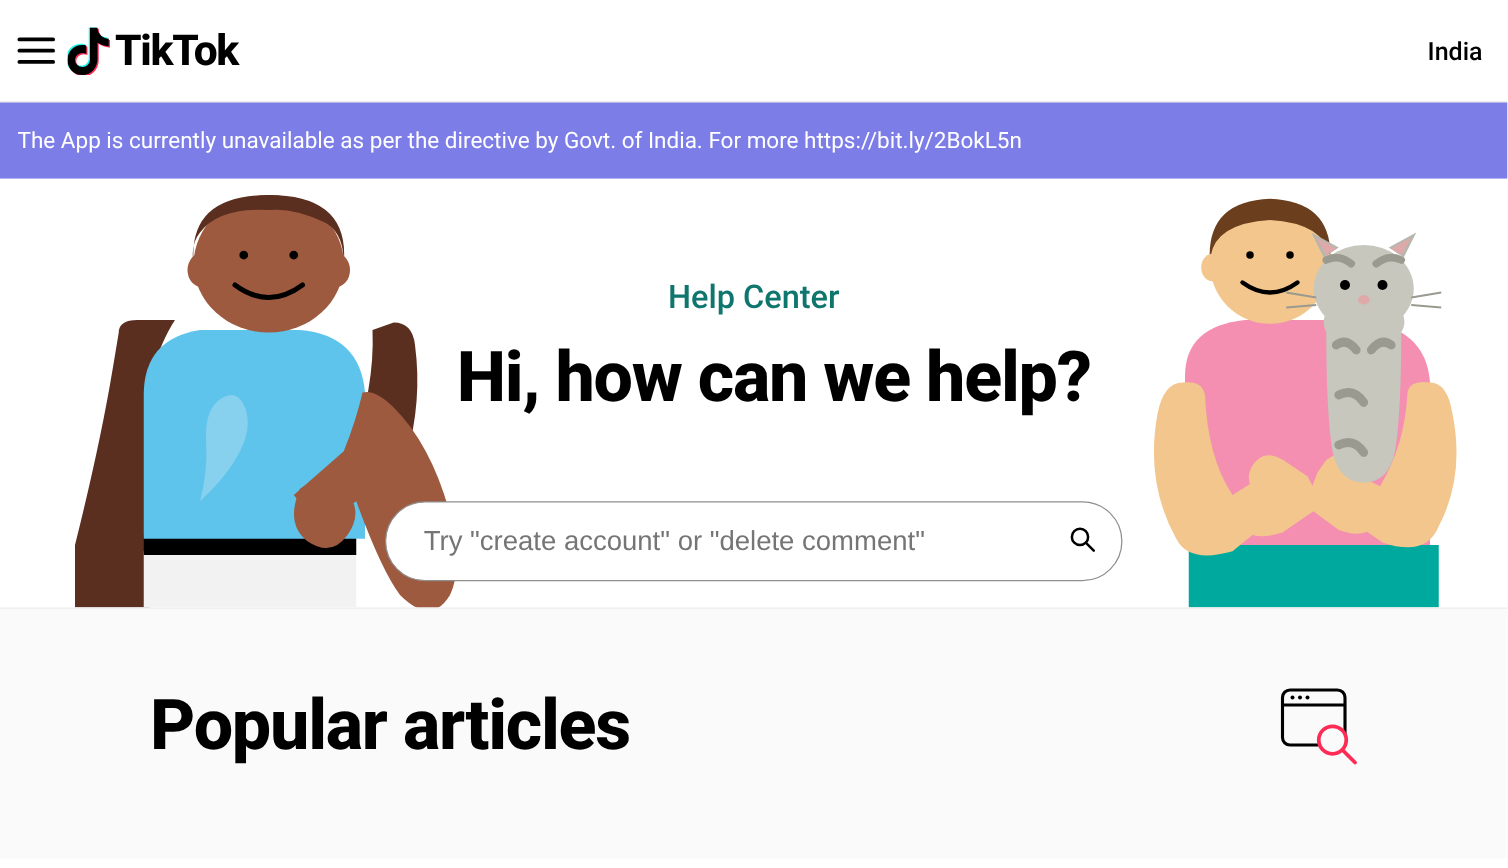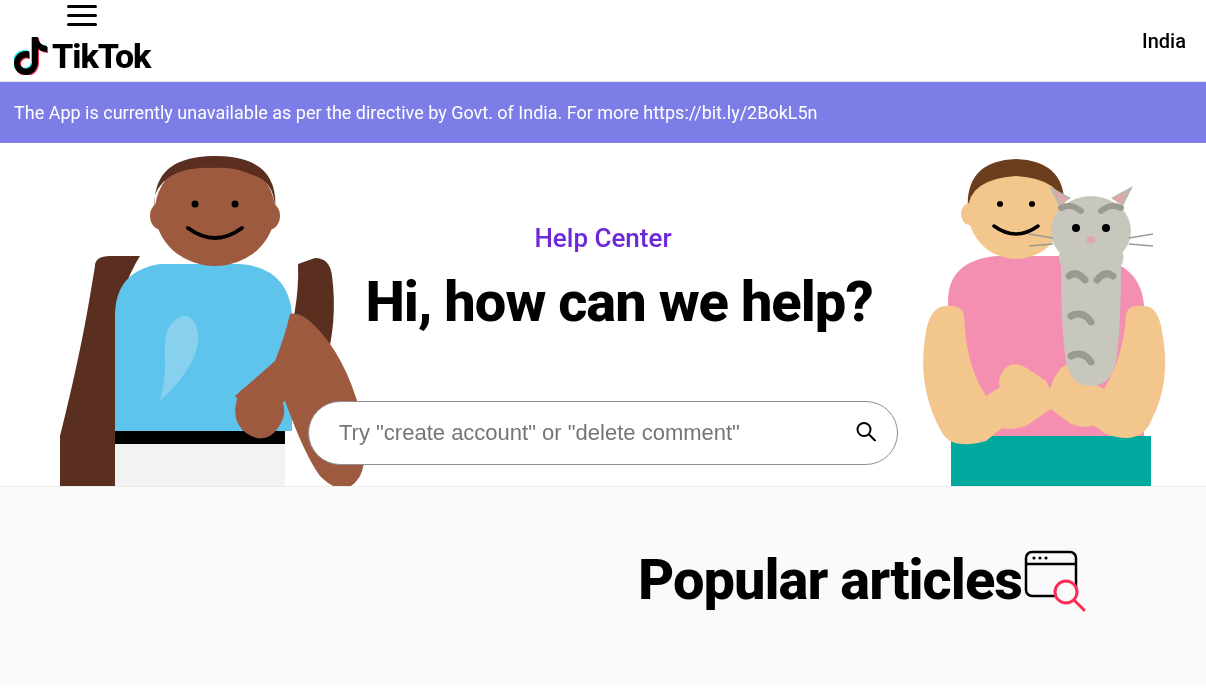--- a/index.html
+++ b/index.html
@@ -1,45 +1,45 @@
 <!DOCTYPE html>
 <html><head>
 <meta charset="utf-8">
 <style>
 * { margin:0; padding:0; box-sizing:border-box; }
 body { font-family:-apple-system,BlinkMacSystemFont,"Segoe UI",Roboto,Helvetica,Arial,sans-serif; background:#fff; width:1206px; }
 
 
 .header { display:flex; align-items:center; justify-content:space-between; padding:10px 14px; height:82px; border-bottom:1px solid #e5e5e5; }
-.header-left { display:flex; align-items:center; gap:10px;flex-direction:column; }
+.header-left { display:flex; align-items:center; gap:10px; }
 .hamburger { display:flex; flex-direction:column; gap:6px; cursor:pointer; width:30px; }
 .hamburger span { display:block; height:3px; background:#000; border-radius:2px; width:30px; }
 .logo { display:flex; align-items:center; gap:4px; }
 .logo-note { width:34px; height:38px; }
 .logo-text { font-size:34px; font-weight:800; letter-spacing:-1px; }
 .home-link { font-size:20px; font-weight:500; color:#000; text-decoration:none; margin-right:6px; }
 
 
 .banner { background:#7d7de8; color:#fff; font-weight:400; font-size:18px; padding:20px 14px; }
 
 
 .hero { position:relative; height:344px; overflow:hidden; border-bottom:1px solid #ececec; background:#fff; }
 .hero-center { position:absolute; left:0; right:0; top:80px; text-align:center; z-index:2; }
-.help-label { color:#6d28d9; font-size:26px; font-weight:500; }
+.help-label { color:#0f766e; font-size:26px; font-weight:500; }
 .help-title { font-size:56px; font-weight:800; margin-top:16px; letter-spacing:-1px;padding-left:32px; }
 .search-wrap { width:590px; margin:66px auto 0; position:relative; }
 .search-box { width:100%; height:64px; border-radius:40px; border:1.5px solid #8f8f8f; font-size:22px; color:#7a7a7a; padding:0 60px 0 30px; outline:none; background:#fff; }
 .search-icon-btn { position:absolute; right:22px; top:50%; transform:translateY(-50%); background:none; border:none; cursor:pointer; }
 .hero-person { position:absolute; bottom:0; }
 .person-left { left:60px; width:330px; }
 .person-right { right:0; width:320px; }
 
 
 .popular { padding:60px 120px 0; background:#fafafa; min-height:200px; }
-.popular-row { display:flex; justify-content:flex-end; align-items:center; }
+.popular-row { display:flex; justify-content:space-between; align-items:center; }
 .popular-title { font-size:56px; font-weight:800; letter-spacing:-1px; }
 .browser-icon { width:64px; height:64px; }
 </style>
 </head>
 <body>
 
 <div class="header">
   <div class="header-left">
     <div class="hamburger">
       <span></span>

